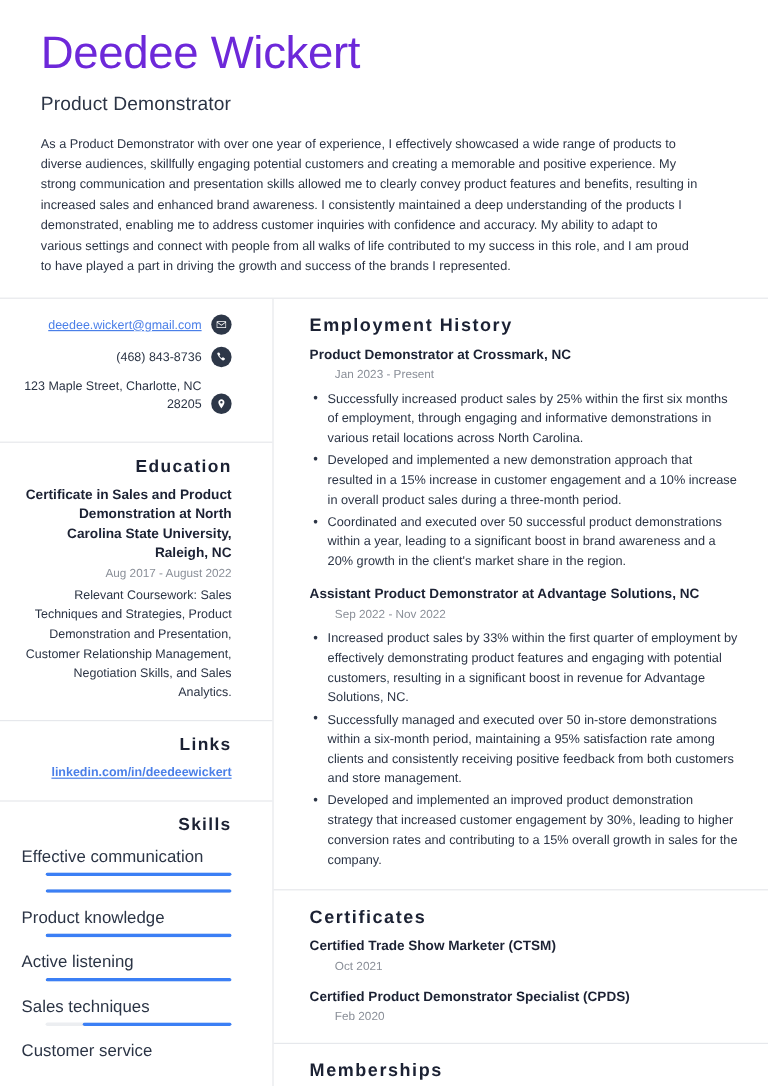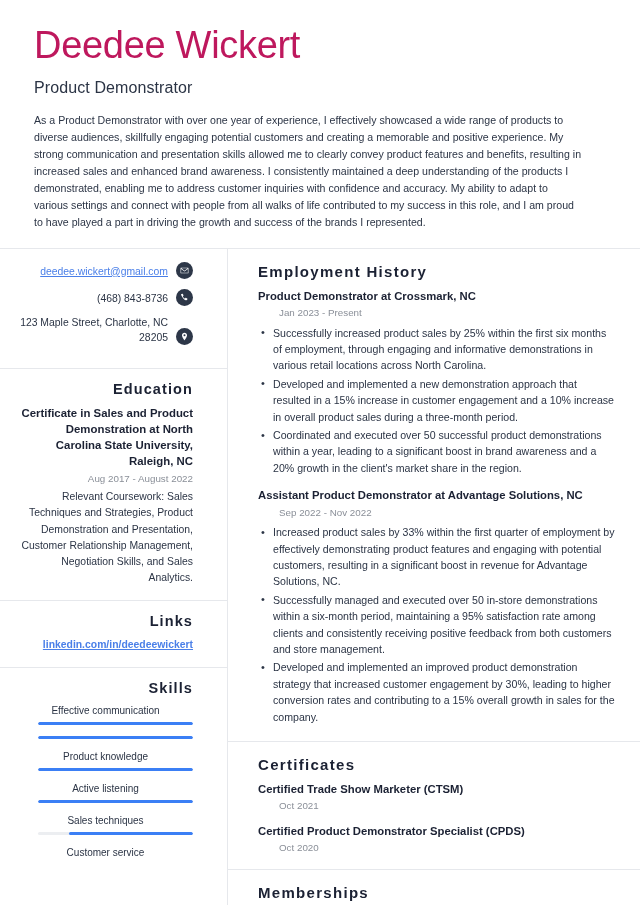--- a/index.html
+++ b/index.html
@@ -11,21 +11,21 @@
     color:#2b3445;
     overflow:hidden;
   }
 
   .page { width:640px; height:905px; position:relative; background:#fff; }
 
   
   .header { padding:24px 34px 16px 34px; }
   .full-name {
     font-size:38px; font-weight:300; letter-spacing:-0.3px;
-    color:#be185d; line-height:1.12;
+    color:#6d28d9; line-height:1.12;
   }
   .job-title {
     font-size:16px; font-weight:400; color:#2b3445;
     margin-top:12px; letter-spacing:0.1px;
   }
   .summary {
     margin-top:15px; font-size:10.6px; line-height:1.62;
     color:#2b3445; text-align:left; max-width:548px;
   }
 
@@ -81,21 +81,21 @@
   }
 
   .link-item {
     font-size:10.4px; text-align:right; line-height:1.5;
   }
   .link-item a { color:#4a7fe8; text-decoration:underline;font-weight:bold; }
 
   
   .skill { margin-bottom:11px; }
   .skill-name {
-    font-size:10px; color:#2b3445; text-align:center;
+    font-size:14px; color:#2b3445; text-align:left;
     margin-bottom:5px; line-height:1.3;
   }
   .skill-track {
     height:3px; width:155px; margin-left:auto;
     background:#eceef1; border-radius:2px; overflow:hidden;
   }
   .skill-fill { height:100%; background:#3b7ff5; border-radius:2px; }
 
   
   .rc-block { padding:14px 24px 14px 30px; }
@@ -269,21 +269,21 @@
 
       <div class="rc-block">
         <div class="rc-head">Certificates</div>
         <div id="certificates-list">
             <div class="simple-entry">
               <div class="entry-title">Certified Trade Show Marketer (CTSM)</div>
               <div class="entry-date">Oct 2021</div>
             </div>
             <div class="simple-entry">
               <div class="entry-title">Certified Product Demonstrator Specialist (CPDS)</div>
-              <div class="entry-date">Oct 2020</div>
+              <div class="entry-date">Feb 2020</div>
             </div>
           </div>
       </div>
 
       <div class="rc-rule"></div>
 
       <div class="rc-block">
         <div class="rc-head">Memberships</div>
 
       </div>

